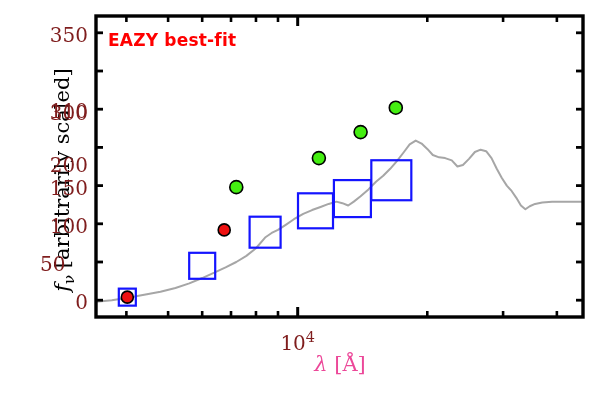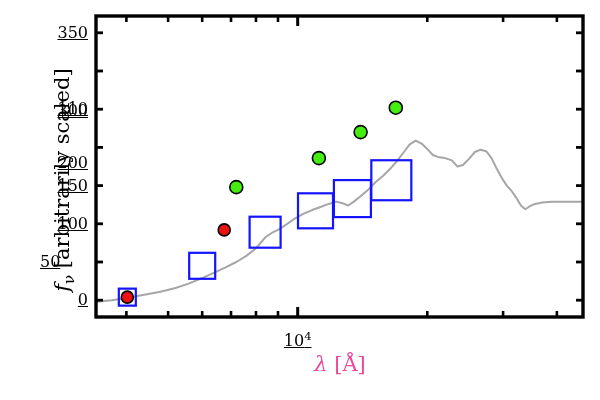--- a/index.html
+++ b/index.html
@@ -17,22 +17,22 @@
   .xlabel{
     position:absolute; left:95px; top:352px; width:490px;
     text-align:center; font-family:"DejaVu Serif",serif;
     font-size:21px; color:#ec4899;
   }
   .annot{
     position:absolute; left:108px; top:30px;
     font-family:"DejaVu Sans",sans-serif; font-weight:bold;
     font-size:17px; color:#ff0000; letter-spacing:.2px;
   }
-  .tl{font-family:"DejaVu Serif",serif;font-size:16px;color:#000000;
-      position:absolute;white-space:nowrap;text-decoration:underline;}
+  .tl{font-family:"DejaVu Serif",serif;font-size:20px;color:#7f1d1d;
+      position:absolute;white-space:nowrap;}
   sub{font-size:.72em;}
   sup{font-size:.72em;}
   i{font-style:italic;}
 </style>
 </head>
 <body>
 
 <div id="stage">
 
   <svg id="plot" viewBox="0 0 600 400">
@@ -94,20 +94,21 @@
         <line x1="583" y1="147.4010152284264" x2="576" y2="147.4010152284264" stroke="#000" stroke-width="2.8"></line>
         <line x1="96" y1="109.20304568527919" x2="103" y2="109.20304568527919" stroke="#000" stroke-width="2.8"></line>
         <line x1="583" y1="109.20304568527919" x2="576" y2="109.20304568527919" stroke="#000" stroke-width="2.8"></line>
         <line x1="96" y1="71.00507614213197" x2="103" y2="71.00507614213197" stroke="#000" stroke-width="2.8"></line>
         <line x1="583" y1="71.00507614213197" x2="576" y2="71.00507614213197" stroke="#000" stroke-width="2.8"></line>
         <line x1="96" y1="32.807106598984774" x2="103" y2="32.807106598984774" stroke="#000" stroke-width="2.8"></line>
         <line x1="583" y1="32.807106598984774" x2="576" y2="32.807106598984774" stroke="#000" stroke-width="2.8"></line>
       </g>
   </svg>
 
+  <div class="annot">EAZY best-fit</div>
 
   <div class="ylabel">
     <i>f</i><sub>ν</sub>&nbsp;[arbitrarily scaled]
   </div>
 
   <div class="xlabel">
     <i>λ</i>&nbsp;[<span style="position:relative;">Å</span>]
   </div>
 
   <div id="ylabels">

